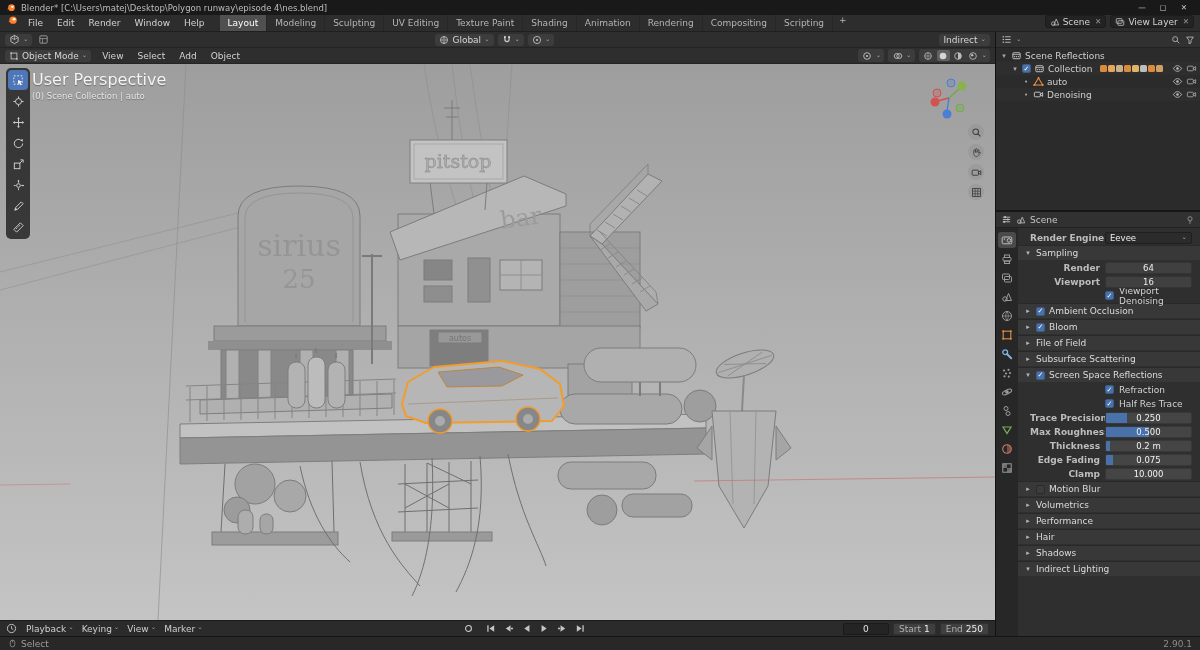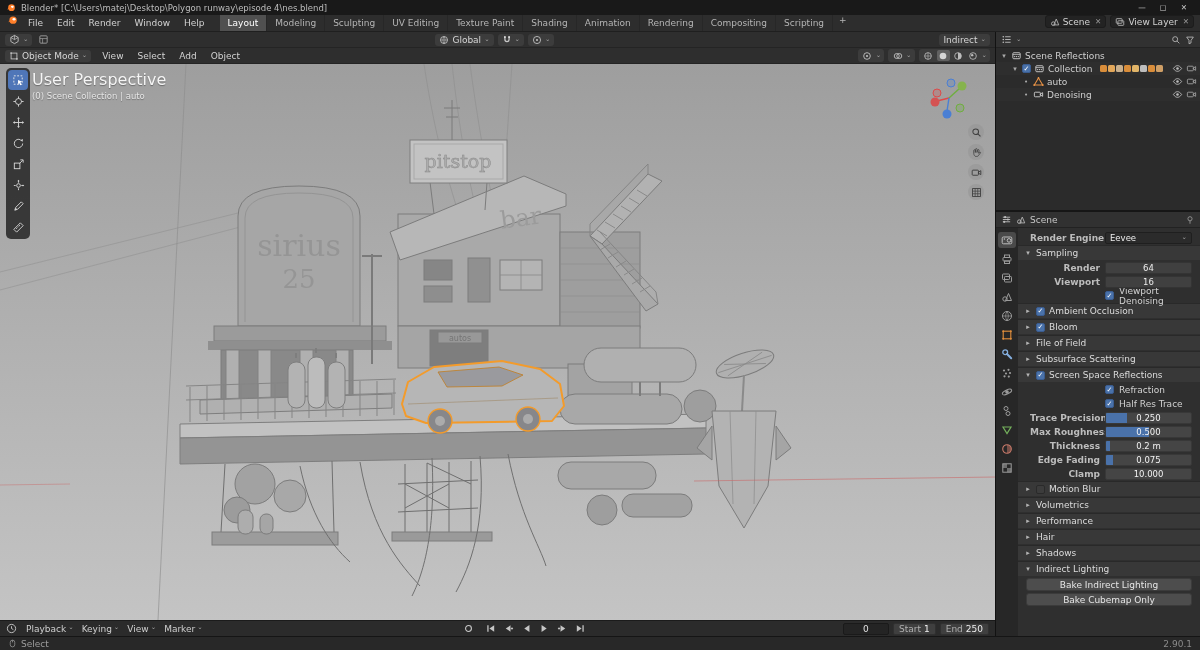--- a/index.html
+++ b/index.html
@@ -989,24 +989,20 @@
                   <div class="sec-hdr">
                     <span class="sec-arrow">▸</span>
                     <span class="sec-title">Shadows</span>
                   </div>
                 </div>
                 <div class="prop-section">
                   <div class="sec-hdr">
                     <span class="sec-arrow">▾</span>
                     <span class="sec-title">Indirect Lighting</span>
                   </div>
-                  <div class="sec-body">
-                    <div class="bake-btn">Bake Indirect Lighting</div>
-                    <div class="bake-btn">Bake Cubemap Only</div>
-                  </div>
                 </div>
               </div>
           </div>
         </div>
       </div>
     </div>
   </div>
 
   <div class="statusbar">
     <span class="i">

